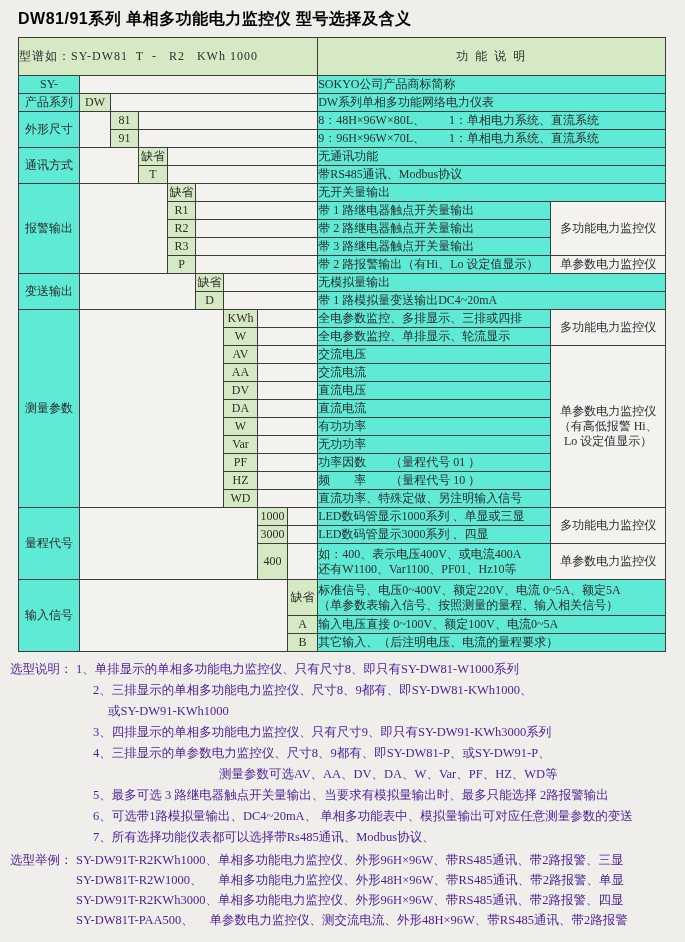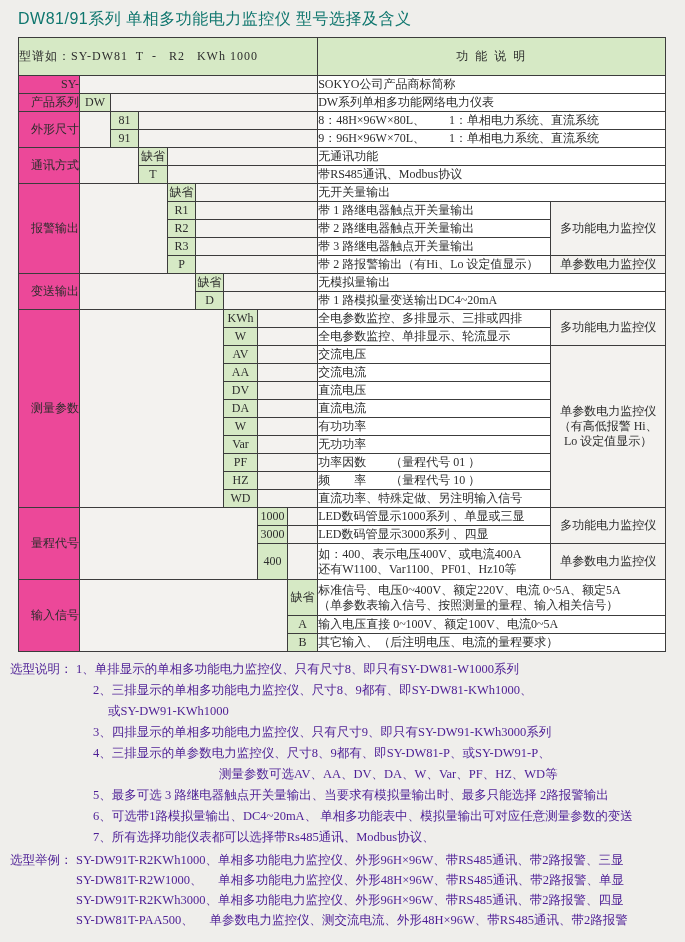--- a/index.html
+++ b/index.html
@@ -5,22 +5,22 @@
   html,body{margin:0;padding:0;}
   body{
     width:685px;height:942px;overflow:hidden;
     background:#efeeeb;
     font-family:"Liberation Serif","DejaVu Serif",serif;
     color:#2d2d2d;
     position:relative;
   }
   .page-title{
     font-family:"Liberation Sans","DejaVu Sans",sans-serif;
-    font-weight:normal;
-    color:#0f766e;
+    font-weight:bold;
+    color:#000000;
     font-size:16px;
     letter-spacing:0.5px;
     margin:9px 0 7px 18px;
   }
   table.spec{
     border-collapse:collapse;
     table-layout:fixed;
     width:647px;
     margin-left:18px;
   }
@@ -30,23 +30,23 @@
     line-height:15px;
     padding:0;
     vertical-align:middle;
     overflow:hidden;
   }
   tr.r{height:18px;}
   tr.r2{height:36px;}
   tr.rh{height:38px;}
   td.green{background:#d6e9c5;}
   td.fill{background:#f3f2ef;}
-  td.lbl{background:#ec4899;text-align:right;}
+  td.lbl{background:#5eead4;text-align:center;}
   td.code{background:#d6e9c5;text-align:center;font-size:12px;}
-  td.desc{background:#ffffff;text-align:left;padding:0 6px;white-space:pre-line;}
+  td.desc{background:#5eead4;text-align:left;padding:0 6px;white-space:pre-line;}
   td.cat{background:#f3f2ef;text-align:center;white-space:pre-line;line-height:17px;}
   td.hdr-model{white-space:pre;padding-left:20px;font-size:13px;letter-spacing:1px;}
   td.hdr-func{text-align:center;font-size:13px;letter-spacing:2px;}
   .notes,.examples{
     font-size:12.5px;
     line-height:21px;
     margin-left:10px;
     margin-top:7px;
     color:#4c1d95;
   }

